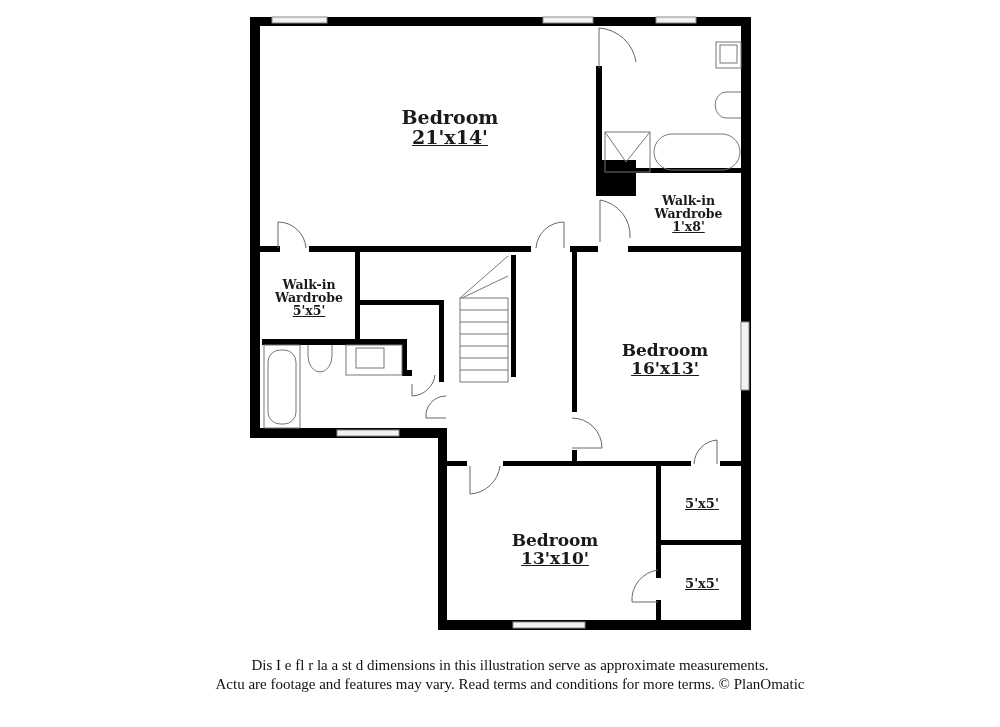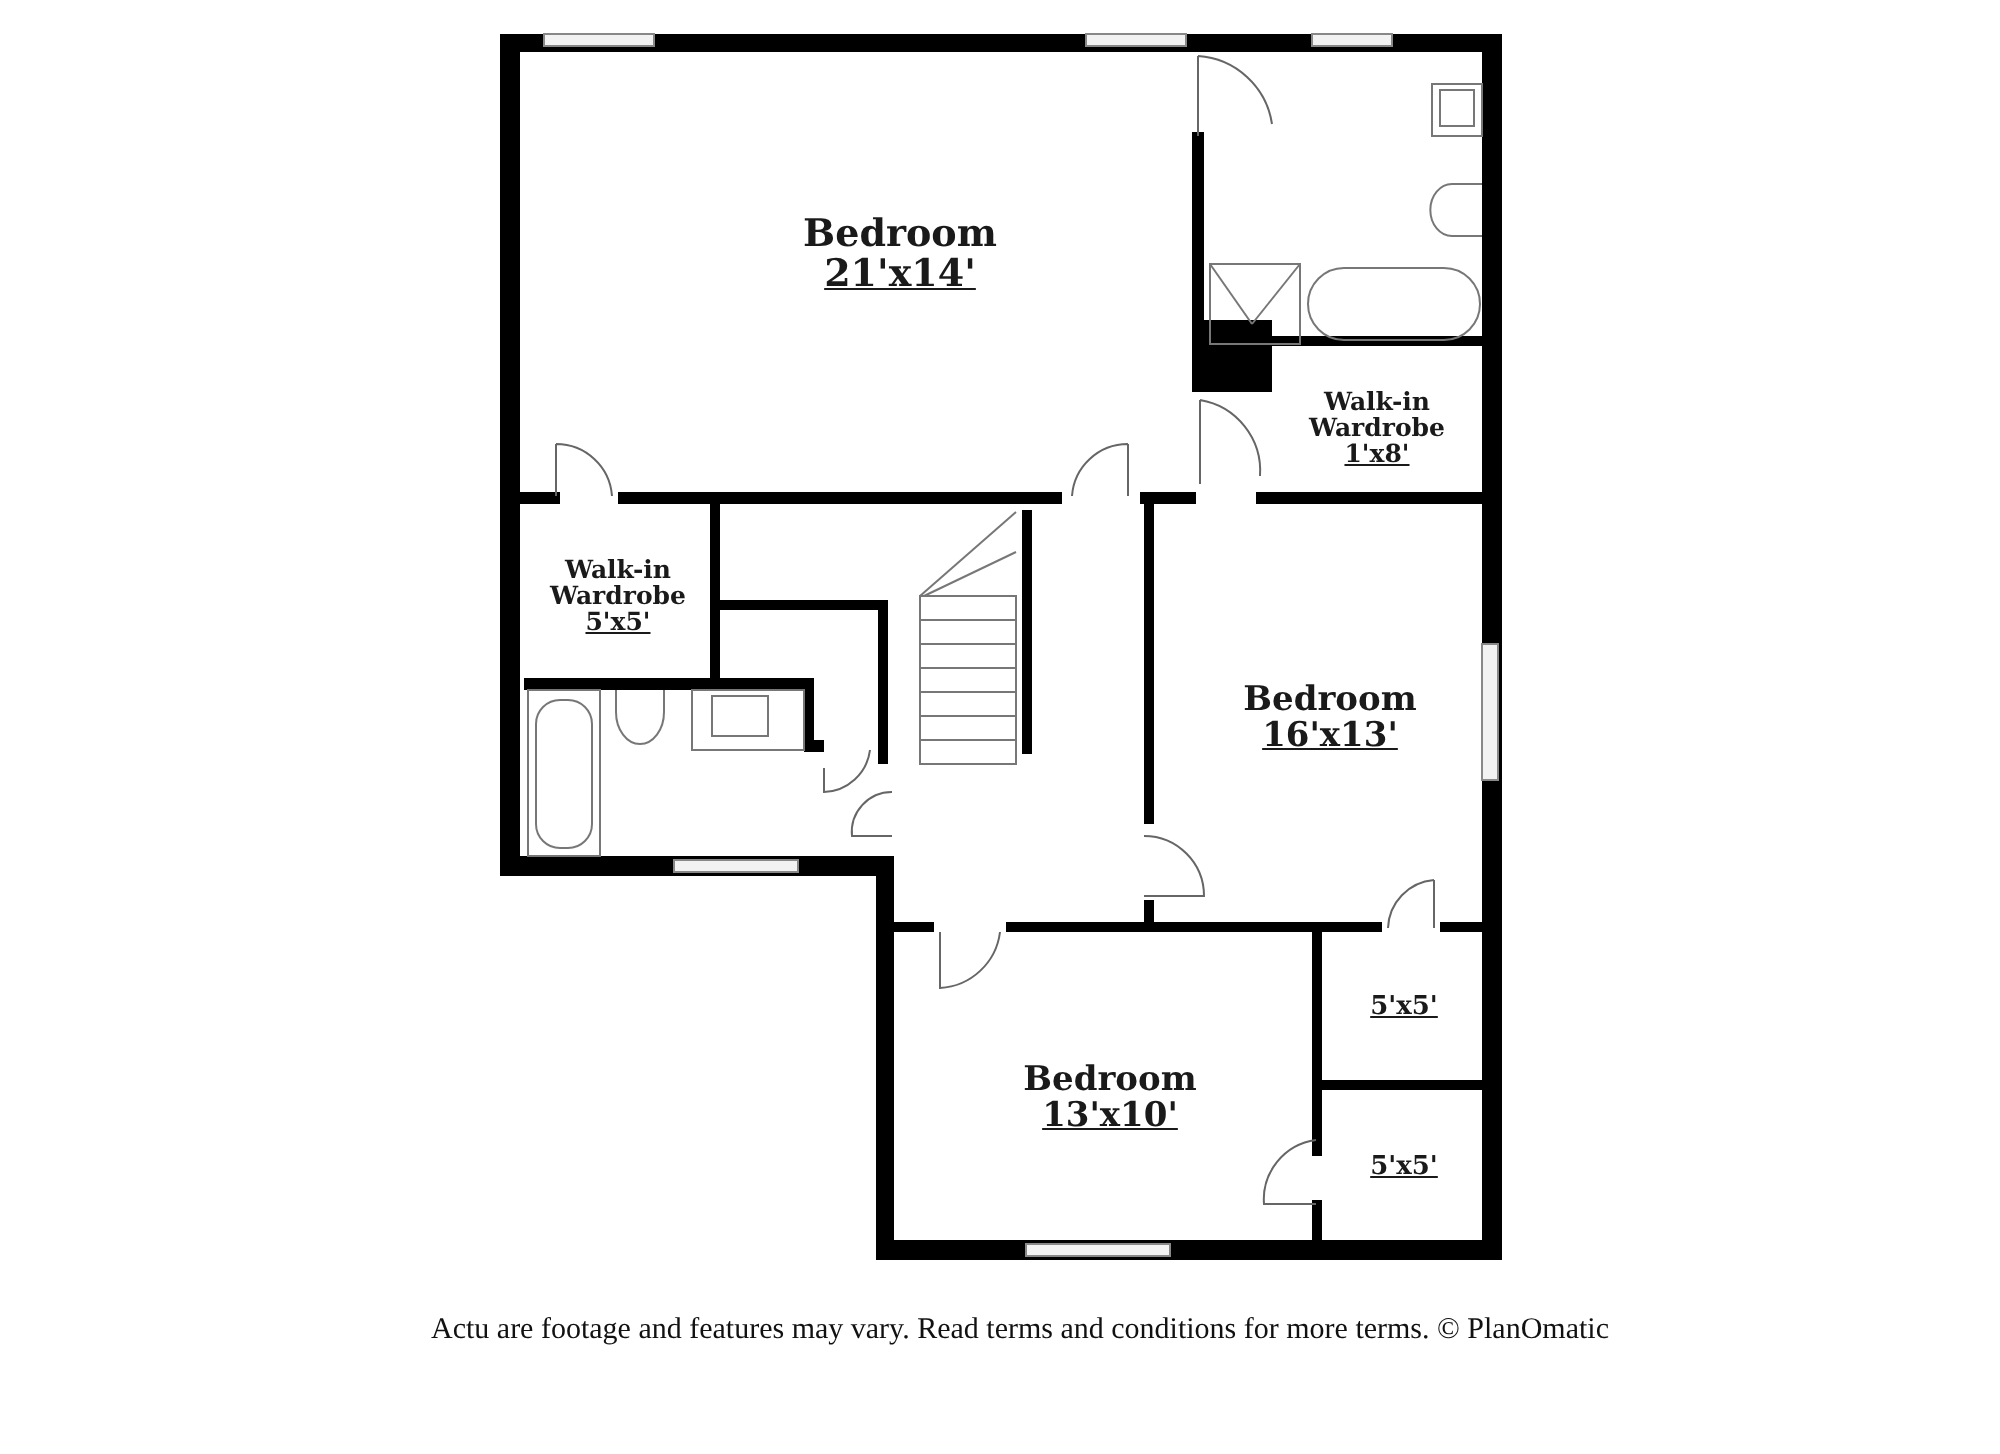--- a/index.html
+++ b/index.html
@@ -142,14 +142,15 @@
 
 <div class="room-label sm" style="left:662px;top:497px;width:80px;font-size:13px;">
   <span class="dim">5'x5'</span>
 </div>
 
 <div class="room-label sm" style="left:662px;top:577px;width:80px;font-size:13px;">
   <span class="dim">5'x5'</span>
 </div>
 
 <div class="disclaimer">
+  <span>Dis     I  e fl   r  la   a   st   d dimensions in this illustration serve as approximate measurements.</span>
   <span>Actu     are footage and features may vary. Read terms and conditions for more terms. © PlanOmatic</span>
 </div>
 
 </body></html>

